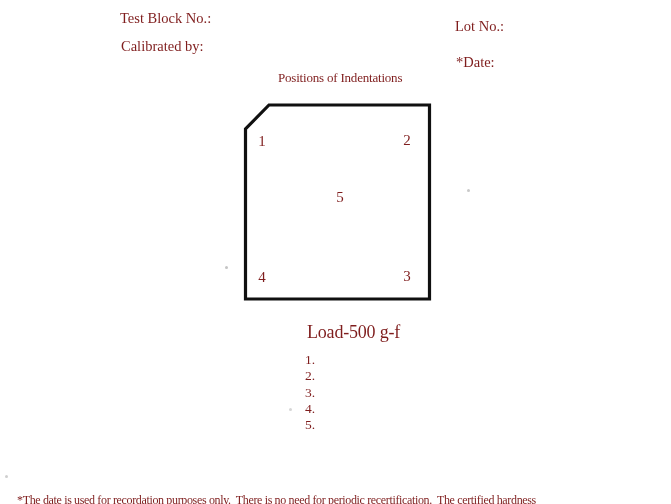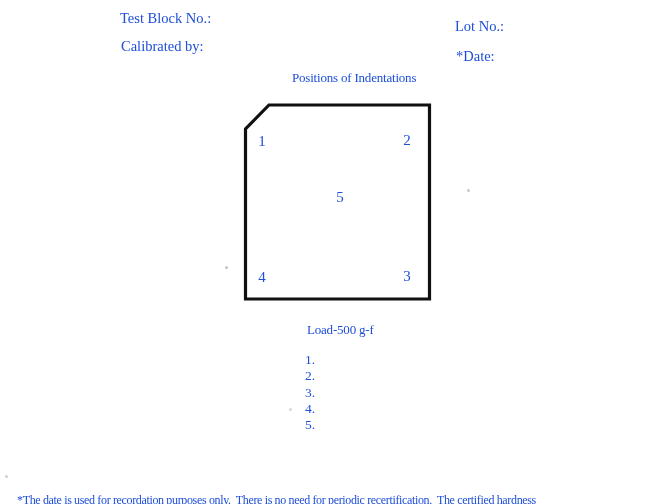--- a/index.html
+++ b/index.html
@@ -3,50 +3,50 @@
 <meta charset="utf-8">
 <style>
   html, body { margin: 0; padding: 0; background: #ffffff; }
   .page {
     position: relative;
     width: 613px;
     height: 504px;
     background: #ffffff;
     overflow: hidden;
     font-family: "Liberation Serif", serif;
-    color: #1d4ed8;
+    color: #7f1d1d;
   }
   .lbl { position: absolute; font-size: 14.5px; line-height: 17px; white-space: pre; }
   .lbl-test-block { left: 120px; top: 10px; }
   .lbl-lot        { left: 455px; top: 18px; }
   .lbl-calibrated { left: 121px; top: 38px; }
-  .lbl-date       { left: 456px; top: 48px; }
+  .lbl-date       { left: 456px; top: 54px; }
 
   .diagram-title {
-    position: absolute; left: 292px; top: 70px;
+    position: absolute; left: 278px; top: 70px;
     font-size: 13px; letter-spacing: -0.2px; white-space: pre; text-align: center;
   }
 
   .block-outline { position: absolute; left: 240px; top: 100px; }
 
   .ind {
     position: absolute;
     font-size: 15px;
     transform: translate(-50%, -50%);
     line-height: 15px;
   }
   .pos-1 { left: 262px; top: 141px; }
   .pos-2 { left: 407px; top: 140px; }
   .pos-3 { left: 407px; top: 276px; }
   .pos-4 { left: 262px; top: 277px; }
   .pos-5 { left: 340px; top: 197px; }
 
   .load-label {
     position: absolute; left: 307px; top: 322px;
-    font-size: 13px; letter-spacing: -0.2px; white-space: pre;
+    font-size: 18px; letter-spacing: -0.2px; white-space: pre;
   }
 
   .readings {
     position: absolute; left: 160px; top: 352px; width: 155px;
     text-align: right;
     font-size: 13.5px; line-height: 16.3px;
   }
   .reading { white-space: pre; }
 
   .footnote {

